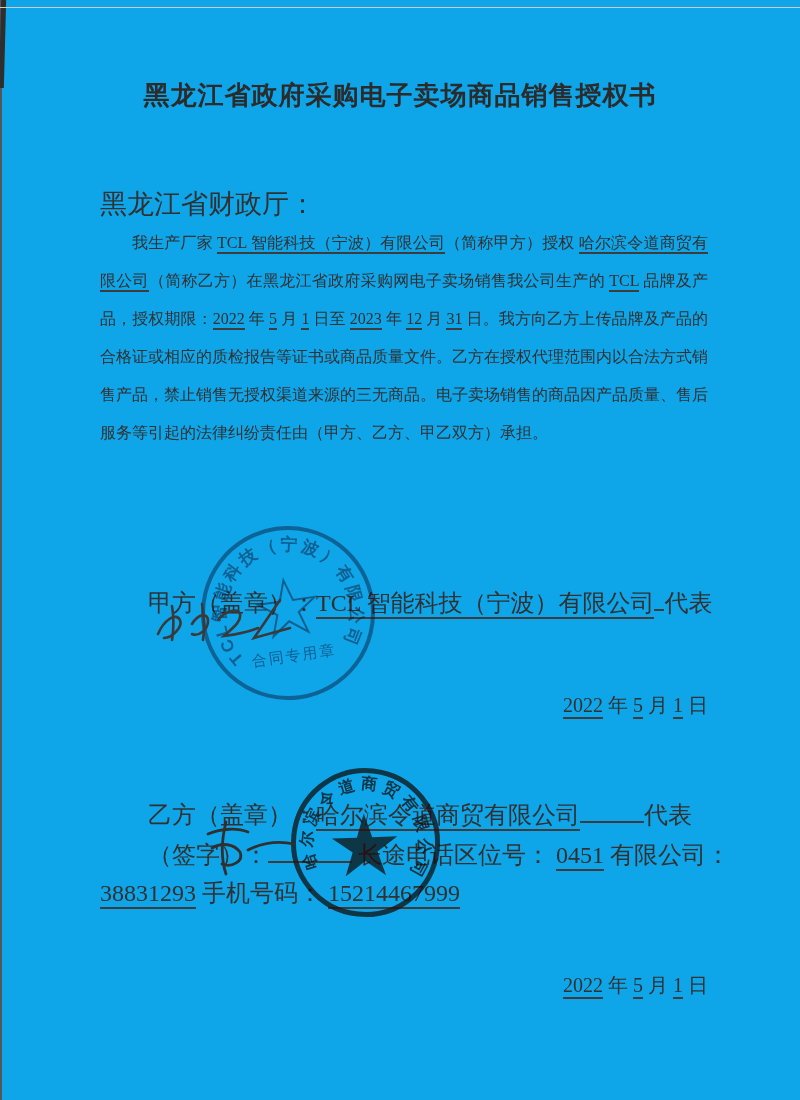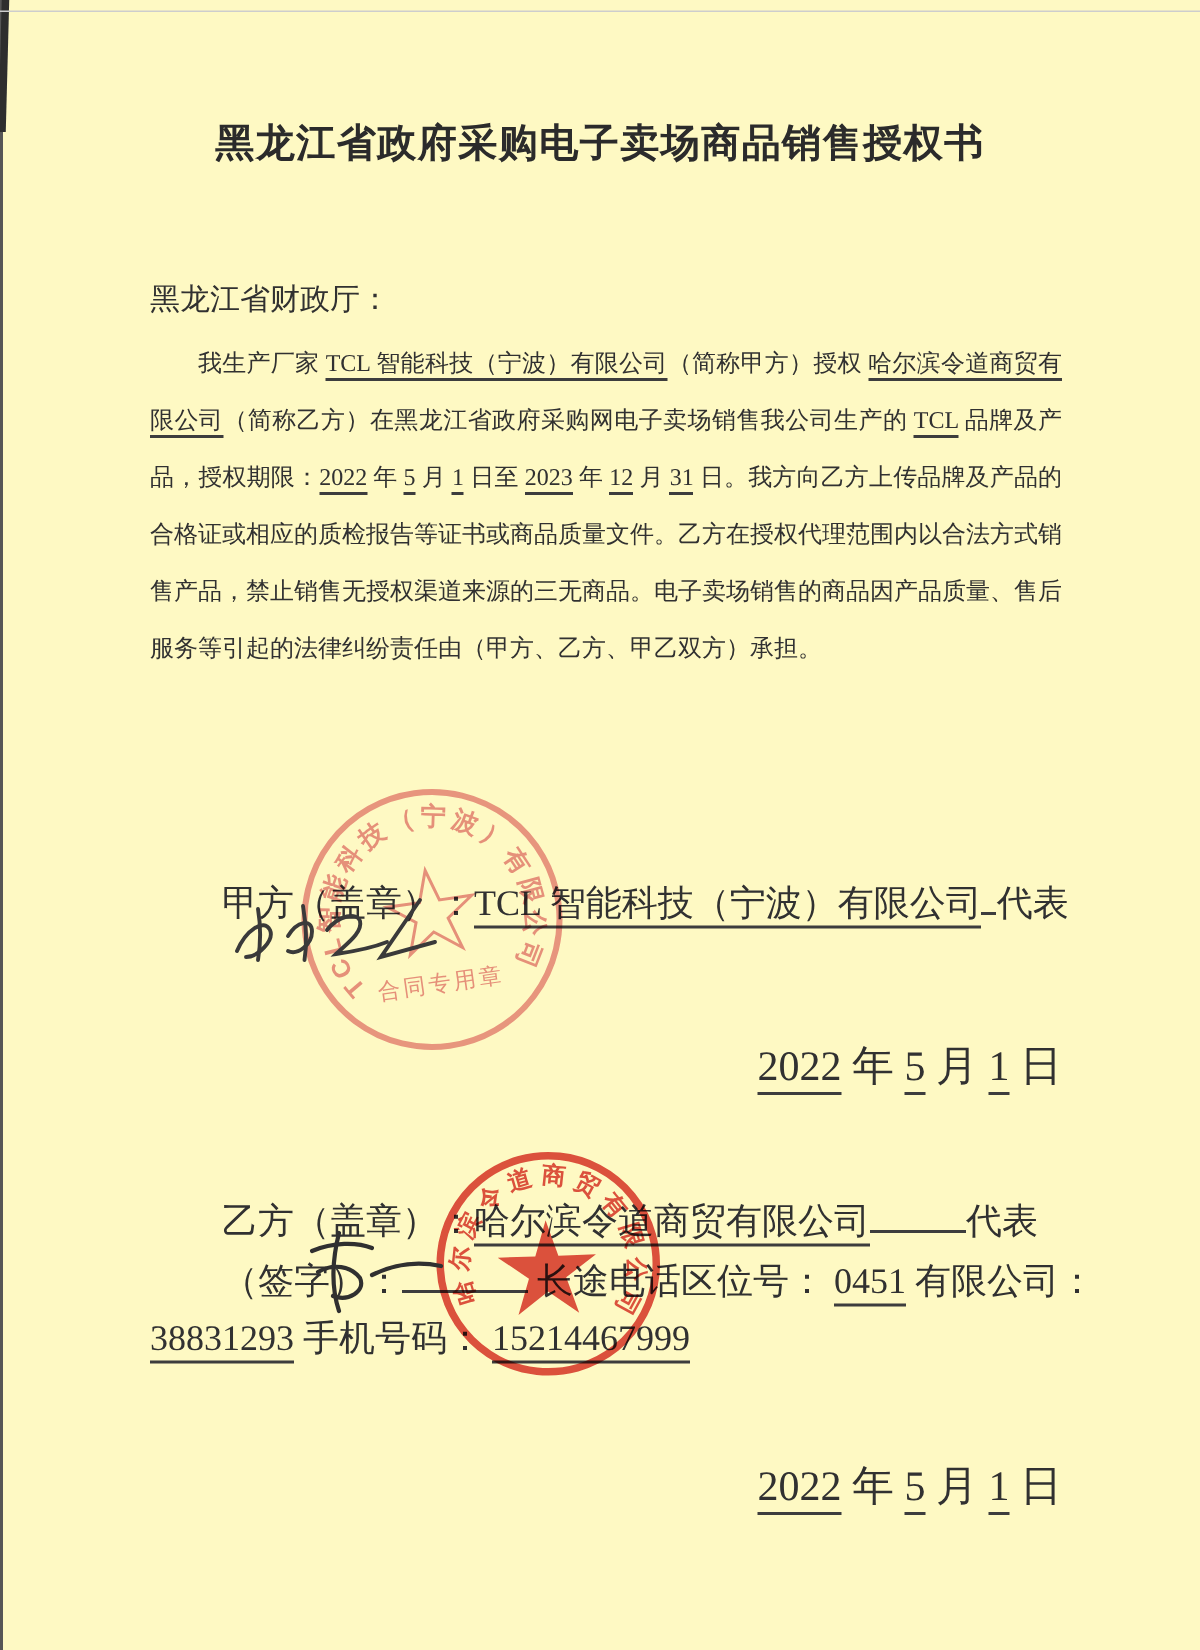--- a/index.html
+++ b/index.html
@@ -1,42 +1,42 @@
 <!DOCTYPE html>
 <html><head>
 <meta charset="utf-8">
 <style>
   html,body { margin:0; padding:0; }
   body { background:#e8e8e8; }
   .sheet {
     position:relative; width:800px; height:1100px; margin:0 auto;
-    background:#fef9c3; overflow:hidden;
+    background:#0ea5e9; overflow:hidden;
     font-family:"Liberation Serif", serif; color:#313131;
   }
   
   .edge-left  { position:absolute; left:0; top:0; width:2px; height:1100px; background:#565656; }
   .corner-sliver { position:absolute; left:0; top:0; width:5px; height:88px; background:#2e2e2e; transform:skewX(-1.5deg); }
   .edge-top   { position:absolute; left:0; top:7px; width:800px; height:1px; background:#cdcdcd; }
 
   .title {
     position:absolute; top:78px; left:0; width:800px; text-align:center;
     font-family:"Liberation Sans", sans-serif; font-weight:bold;
     font-size:26px; letter-spacing:1px; color:#2b2b2b; z-index:2;
   }
-  .salutation { position:absolute; top:186px; left:100px; font-size:20px; z-index:2; }
+  .salutation { position:absolute; top:186px; left:100px; font-size:27px; z-index:2; }
   .body-par {
     position:absolute; top:224px; left:100px; width:608px;
     font-size:16px; line-height:38px; text-align:justify; text-indent:2em;
     z-index:2;
   }
   .line { position:absolute; left:100px; width:660px; font-size:24px; line-height:34px; z-index:2; white-space:nowrap; }
   .pa-line1 { top:586px; padding-left:48px; }
   .pa-line2 { top:624px; padding-left:15px; }
   .pa-line3 { top:662px; }
-  .date-line { position:absolute; left:100px; width:608px; text-align:right; font-size:28px; z-index:2; white-space:nowrap; }
+  .date-line { position:absolute; left:100px; width:608px; text-align:right; font-size:20px; z-index:2; white-space:nowrap; }
   .date-a { top:692px; }
   .date-b { top:972px; }
   .pb-line1 { top:798px; padding-left:48px; }
   .pb-line2 { top:838px; padding-left:48px; }
   .pb-line3 { top:876px; }
 
   .u { border-bottom:2px solid #3d3d3d; padding-bottom:1px; }
 
   .seal { position:absolute; mix-blend-mode:multiply; z-index:3; }
   .seal-a { left:193px; top:518px; transform:rotate(-8deg); opacity:.72; }

